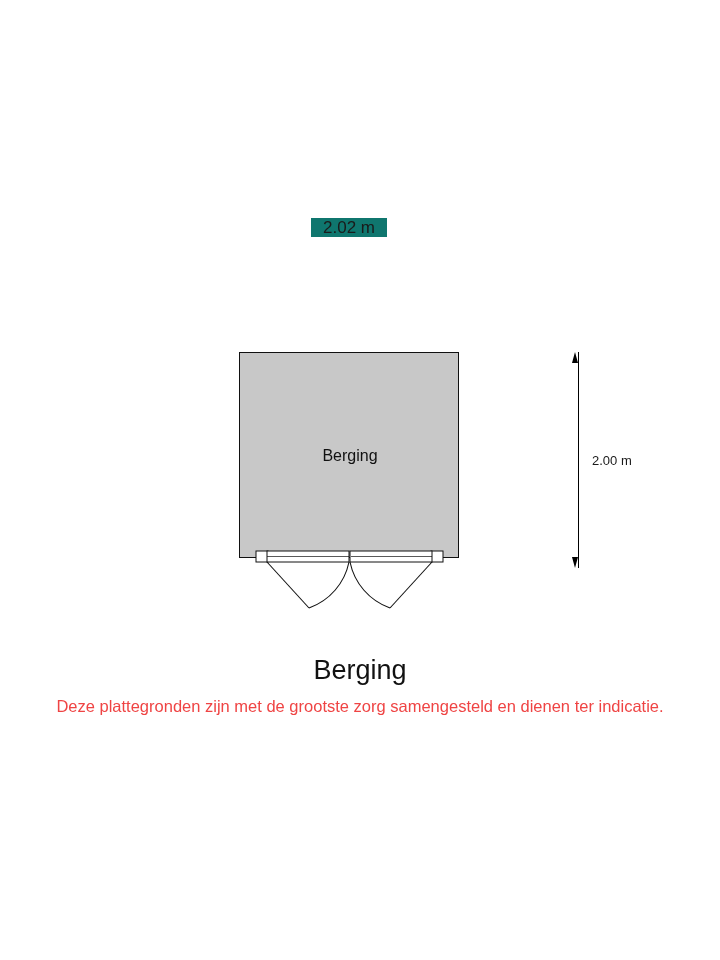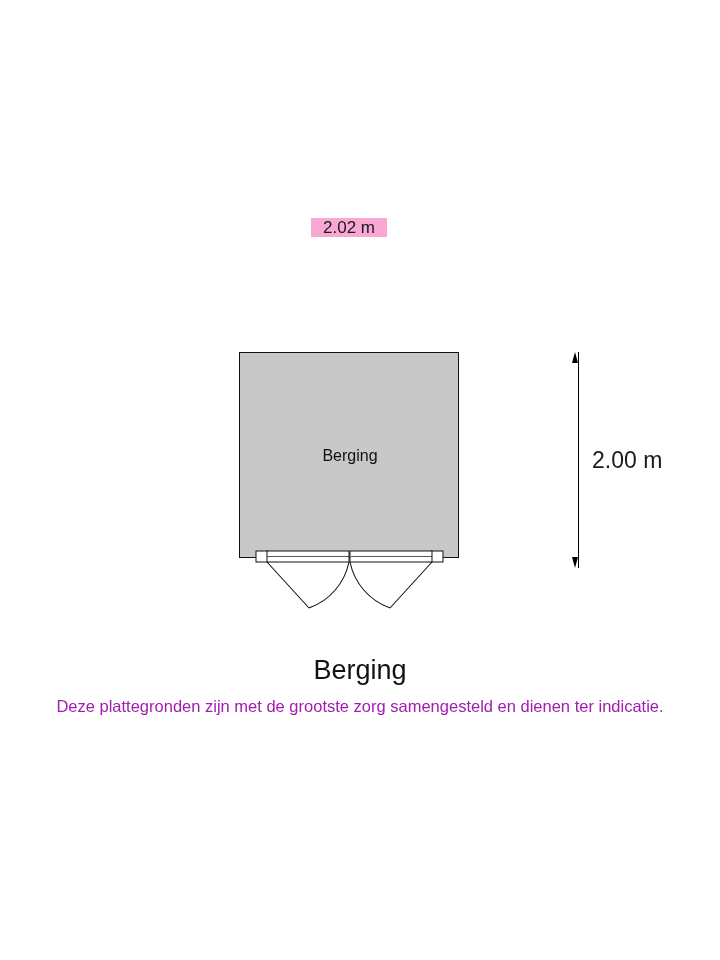--- a/index.html
+++ b/index.html
@@ -61,21 +61,21 @@
     position: absolute;
     left: 0;
     top: 0;
     width: 222px;
     text-align: center;
     font-size: 17px;
     line-height: 32px;
     background: #ffffff;
   }
   .dim-top .label span {
-    background: #f9a8d4;
+    background: #0f766e;
     padding: 0 12px;
   }
 
   
   .dim-right {
     position: absolute;
     left: 560px;
     top: 352px;
     width: 120px;
     height: 216px;
@@ -103,21 +103,21 @@
   }
   .dim-right .arrow-b {
     bottom: 0;
     border-top: 11px solid #000;
   }
   .dim-right .label {
     position: absolute;
     left: 32px;
     top: 50%;
     transform: translateY(-50%);
-    font-size: 23px;
+    font-size: 13px;
     white-space: nowrap;
     background: #ffffff;
     padding: 3px 0;
   }
 
   
   .room {
     position: absolute;
     left: 239px;
     top: 352px;
@@ -161,21 +161,21 @@
     text-align: center;
   }
   .caption-title {
     font-size: 27px;
     color: #111;
     margin: 0 0 8px 0;
     font-weight: normal;
   }
   .caption-line {
     font-size: 16.5px;
-    color: #a21caf;
+    color: #ef4444;
     line-height: 24px;
   }
 </style>
 </head>
 <body>
 
 <div class="plan-stage">
 
   <div class="dim-top">
     <div class="line"></div>

